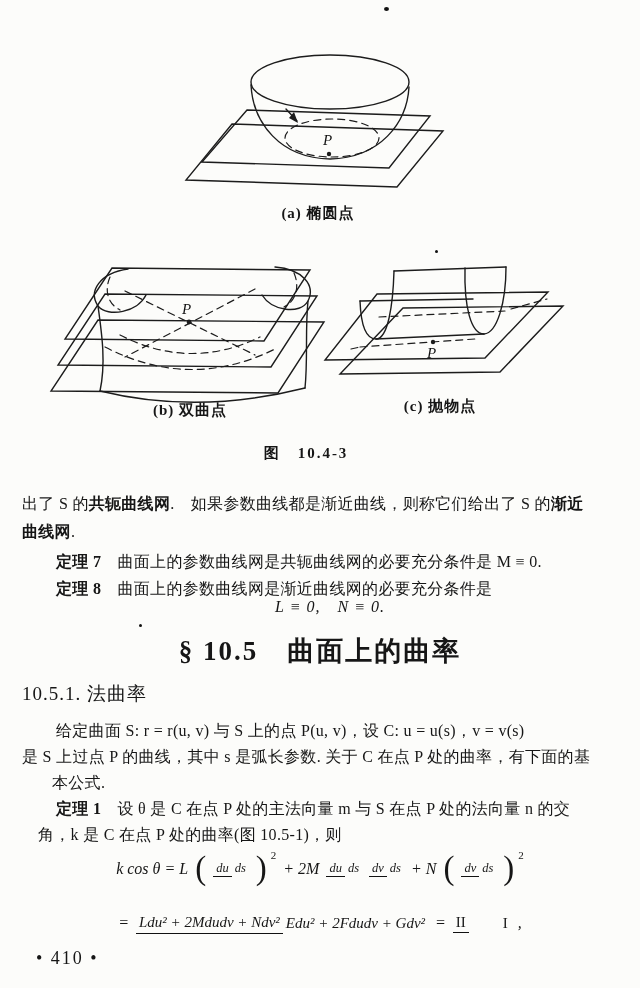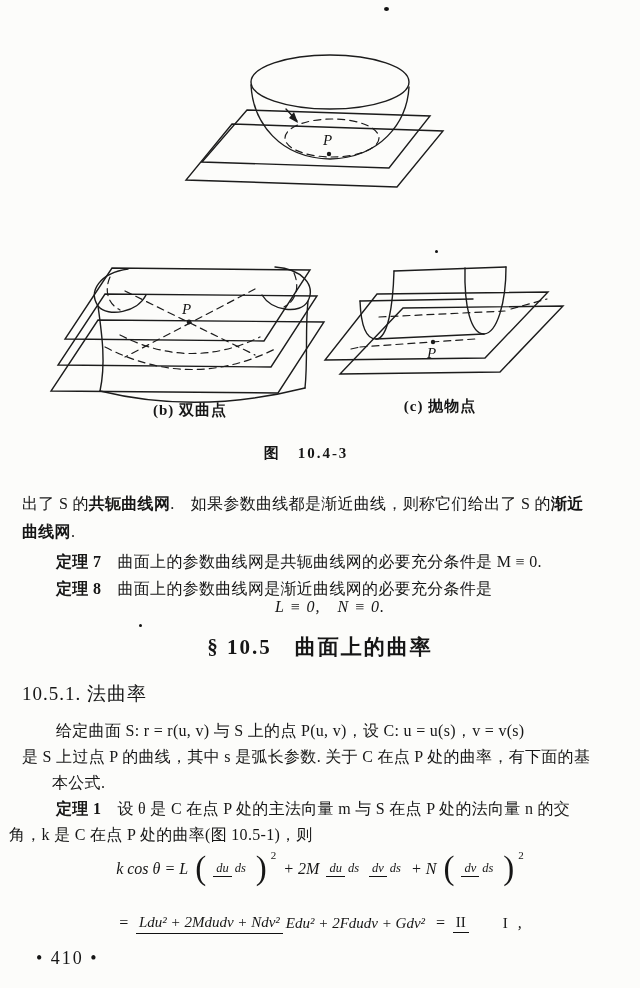--- a/index.html
+++ b/index.html
@@ -15,21 +15,21 @@
   svg .dash{stroke-dasharray:7 5;stroke-width:1.2;}
   svg .fill{fill:#1c1c1c;stroke:none;}
   svg text{fill:#111;stroke:none;font-family:"Liberation Serif","DejaVu Serif",serif;font-style:italic;font-size:15px;}
   .cap{font-size:15px;font-weight:600;text-align:center;letter-spacing:1px;}
   .bodyline{font-size:16px;letter-spacing:0.3px;white-space:nowrap;line-height:27px;}
   .indent{padding-left:34px;}
   .hei{font-weight:700;}
   .thmlabel{font-weight:700;}
   .centerline{left:0;right:0;text-align:center;}
   .eqline{font-size:16px;font-style:italic;letter-spacing:1px;}
-  .section{font-size:21px;font-weight:700;letter-spacing:2px;}
+  .section{font-size:27px;font-weight:700;letter-spacing:2px;}
   .subsection{font-size:19px;letter-spacing:1px;}
   .pagenum{font-size:18px;letter-spacing:2px;}
   
   .fx{position:absolute;left:0;right:0;display:flex;justify-content:center;align-items:center;
       gap:7px;font-size:16px;font-style:italic;}
   .frac{display:inline-flex;flex-direction:row;align-items:center;font-size:12.5px;line-height:1.25;font-style:italic;}
   .frac .num{border-bottom:1.3px solid #111;padding:0 3px;}
   .frac .den{padding:0 3px;}
   .frac.big{font-size:15px;line-height:1.35;}
   .bigp{font-size:33px;font-weight:400;line-height:0;transform:translateY(-1px);font-style:normal;}
@@ -54,20 +54,21 @@
       <path d="M111,50 C113,88 140,123 190,124 C240,123 267,88 269,52"></path>
       <ellipse class="dash" cx="192" cy="103" rx="47" ry="19"></ellipse>
     </g>
     <g>
       <path d="M146,74 L157,86"></path>
       <path class="fill" d="M158,88 L149,83 L154,77 Z"></path>
     </g>
     <circle class="fill" cx="189" cy="119" r="2.2"></circle>
     <text x="183" y="110">P</text>
   </svg>
+  <div class="abs cap" style="left:218px;top:204px;width:200px;">(a) 椭圆点</div>
 
   <svg class="abs" style="left:48px;top:255px;" width="292" height="152" viewBox="0 0 292 152">
     <g>
       <path d="M17,84 L216,86 L262,15 L64,13 Z"></path>
       <path d="M10,110 L223,112 L269,41 L57,39 Z"></path>
       <path d="M3,136 L230,138 L276,67 L50,65 Z"></path>
     </g>
     <g>
       <path d="M80,14 C52,18 40,36 50,51 C60,63 90,57 98,40"></path>
       <path class="dash" d="M62,22 C56,36 60,49 72,55"></path>
@@ -130,21 +131,21 @@
 
   <div class="abs subsection" style="left:22px;top:681px;">10.5.1. 法曲率</div>
 
   <div class="abs bodyline" style="left:22px;top:743px;">是 S 上过点 P 的曲线，其中 s 是弧长参数. 关于 C 在点 P 处的曲率，有下面的基</div>
   <div class="abs bodyline indent" style="left:22px;top:717px;">给定曲面 S: r = r(u, v) 与 S 上的点 P(u, v)，设 C: u = u(s)，v = v(s)</div>
   <div class="abs bodyline" style="left:22px;top:769px;margin-left:30px;">本公式.</div>
 
   <div class="abs bodyline indent" style="left:22px;top:795px;">
     <span class="thmlabel">定理 1</span><span>　设 θ 是 C 在点 P 处的主法向量 m 与 S 在点 P 处的法向量 n 的交</span>
   </div>
-  <div class="abs bodyline" style="left:9px;top:821px;">角，k 是 C 在点 P 处的曲率(图 10.5-1)，则</div>
+  <div class="abs bodyline" style="left:38px;top:821px;">角，k 是 C 在点 P 处的曲率(图 10.5-1)，则</div>
 
   <div class="fx" style="top:843px;height:52px;">
     <span>k cos θ = L</span>
     <span class="bigp">(</span>
     <span class="frac">
       <span class="num">du</span>
       <span class="den">ds</span>
     </span>
     <span class="bigp">)</span>
     <span class="fsup">2</span>

